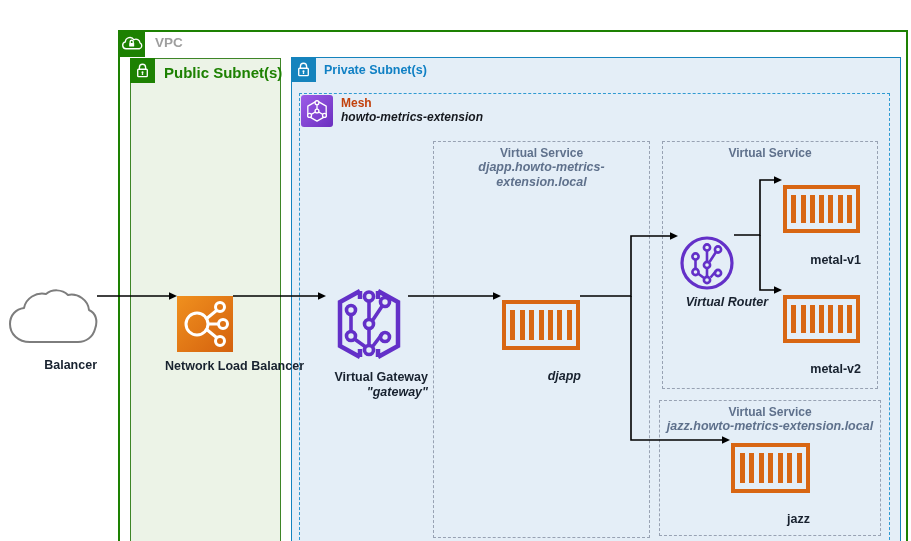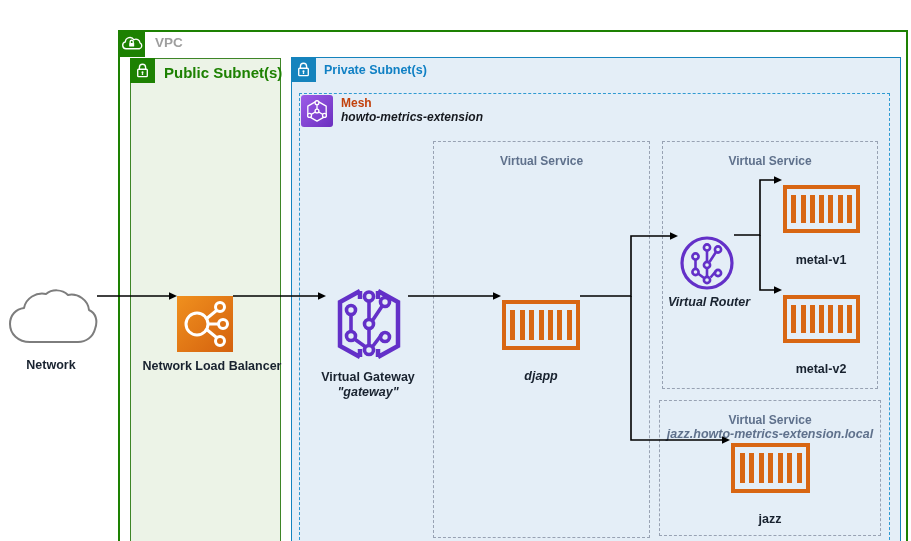--- a/index.html
+++ b/index.html
@@ -8,21 +8,21 @@
     font-family:"Liberation Sans", sans-serif; overflow:hidden;
     -webkit-font-smoothing:antialiased;
   }
   .abs { position:absolute; box-sizing:border-box;margin-top:28px; }
 
   
   .vpc-box     { left:118px; top:2px;  width:790px; height:536px; border:2px solid #1d8102; background:#ffffff; }
   .pub-box     { left:130px; top:30px; width:151px; height:500px; border:1px solid #3e8527; background:#ecf3e7; }
   .priv-box    { left:291px; top:29px; width:610px; height:501px; border:1px solid #1583bd; background:#e4eef7; }
   .mesh-box    { left:299px; top:65px; width:591px; height:452px; border:1.5px dashed #2f9ad2; }
-  .vs-box      { border:1px dashed #98a2b3; color:#5f718c; text-align:center; padding-top:12px;
+  .vs-box      { border:1px dashed #98a2b3; color:#5f718c; text-align:center; padding-top:4px;
                  font-size:12px; font-weight:bold; line-height:1.18; }
   .vs-a { left:433px; top:113px; width:217px; height:397px; }
   .vs-b { left:662px; top:113px; width:216px; height:248px; }
   .vs-c { left:659px; top:372px; width:222px; height:136px; }
   .vs-dns { font-style:italic; font-size:12.5px; }
 
   
   .hdr-icon { display:flex; align-items:center; justify-content:center; }
   .vpc-icon  { left:118px; top:2px;  width:27px; height:27px; background:#1d8102; }
   .pub-icon  { left:130px; top:30px; width:25px; height:25px; background:#1d8102; }
@@ -30,21 +30,21 @@
   .vpc-label  { left:155px; top:7px;  font-size:13.5px; font-weight:bold; color:#9e9e9e; }
   .pub-label  { left:164px; top:36px; font-size:15px; font-weight:bold; color:#1d8102; }
   .priv-label { left:324px; top:35px; font-size:12.5px; font-weight:bold; color:#1080c4; }
 
   .mesh-icon  { left:301px; top:67px; width:32px; height:32px; border-radius:3px;
                 background:linear-gradient(135deg,#9d5ce8,#6b2fbf); display:flex; align-items:center; justify-content:center; }
   .mesh-title { left:341px; top:68px; font-size:12px; font-weight:bold; color:#c2410c; }
   .mesh-name  { left:341px; top:82px; font-size:12px; font-weight:bold; font-style:italic; color:#16191f; }
 
   
-  .node-label { text-align:center; font-size:12.5px; font-weight:bold; color:#18222f; }
+  .node-label { text-align:right; font-size:12.5px; font-weight:bold; color:#18222f; }
   .nlb-icon { left:177px; top:268px; width:56px; height:56px;
               background:linear-gradient(135deg,#f0901e,#d4610e); display:flex; align-items:center; justify-content:center; }
   .cont { border:4px solid #d86613; display:flex; align-items:center; justify-content:space-evenly; }
   .cont i { display:block; width:5px; background:#d86613; }
   .cont-djapp { left:502px; top:272px; width:78px; height:50px; }
   .cont-djapp i { height:30px; }
   .cont-m1 { left:783px; top:157px; width:77px; height:48px; }
   .cont-m2 { left:783px; top:267px; width:77px; height:48px; }
   .cont-m1 i, .cont-m2 i { height:28px; }
   .cont-jazz { left:731px; top:415px; width:79px; height:50px; }
@@ -61,20 +61,21 @@
   <div class="abs vpc-box"></div>
 
   <div class="abs pub-box"></div>
 
   <div class="abs priv-box"></div>
 
   <div class="abs mesh-box"></div>
 
   <div class="abs vs-box vs-a">
     <div>Virtual Service</div>
+    <div class="vs-dns">djapp.howto-metrics-extension.local</div>
   </div>
   <div class="abs vs-box vs-b">
     <div>Virtual Service</div>
   </div>
   <div class="abs vs-box vs-c">
     <div>Virtual Service</div>
     <div class="vs-dns">jazz.howto-metrics-extension.local</div>
   </div>
 
   <svg class="wires" width="911" height="541">
@@ -134,21 +135,21 @@
     </svg>
   </div>
   <div class="abs mesh-title">Mesh</div>
   <div class="abs mesh-name">howto-metrics-extension</div>
 
   <div class="abs" style="left:6px; top:260px; width:92px; height:60px;">
     <svg width="92" height="60" viewBox="0 0 92 60" fill="#ffffff" stroke="#7d7d7d" stroke-width="2" stroke-linejoin="round">
       <path d="M24,54 C12,54 4,46 4,36 C4,27 10,21 18,20 C20,10 30,4 40,6 C46,1 56,1 62,7 C72,5 82,12 83,22 C90,25 92,33 89,41 C87,49 80,54 72,54 Z"></path>
     </svg>
   </div>
-  <div class="abs node-label" style="left:5px; top:330px; width:92px;">Network</div>
+  <div class="abs node-label" style="left:5px; top:330px; width:92px;">Balancer</div>
 
   <div class="abs nlb-icon">
     <svg width="56" height="56" viewBox="0 0 56 56" fill="none" stroke="#fff" stroke-width="3">
       <circle cx="20" cy="28" r="11"></circle>
       <circle cx="43" cy="11" r="4.5"></circle>
       <circle cx="46" cy="28" r="4.5"></circle>
       <circle cx="43" cy="45" r="4.5"></circle>
       <path d="M28.5,23.5 L39.5,14.5 M31,28 L41.5,28 M28.5,32.5 L39.5,41.5"></path>
     </svg>
   </div>

